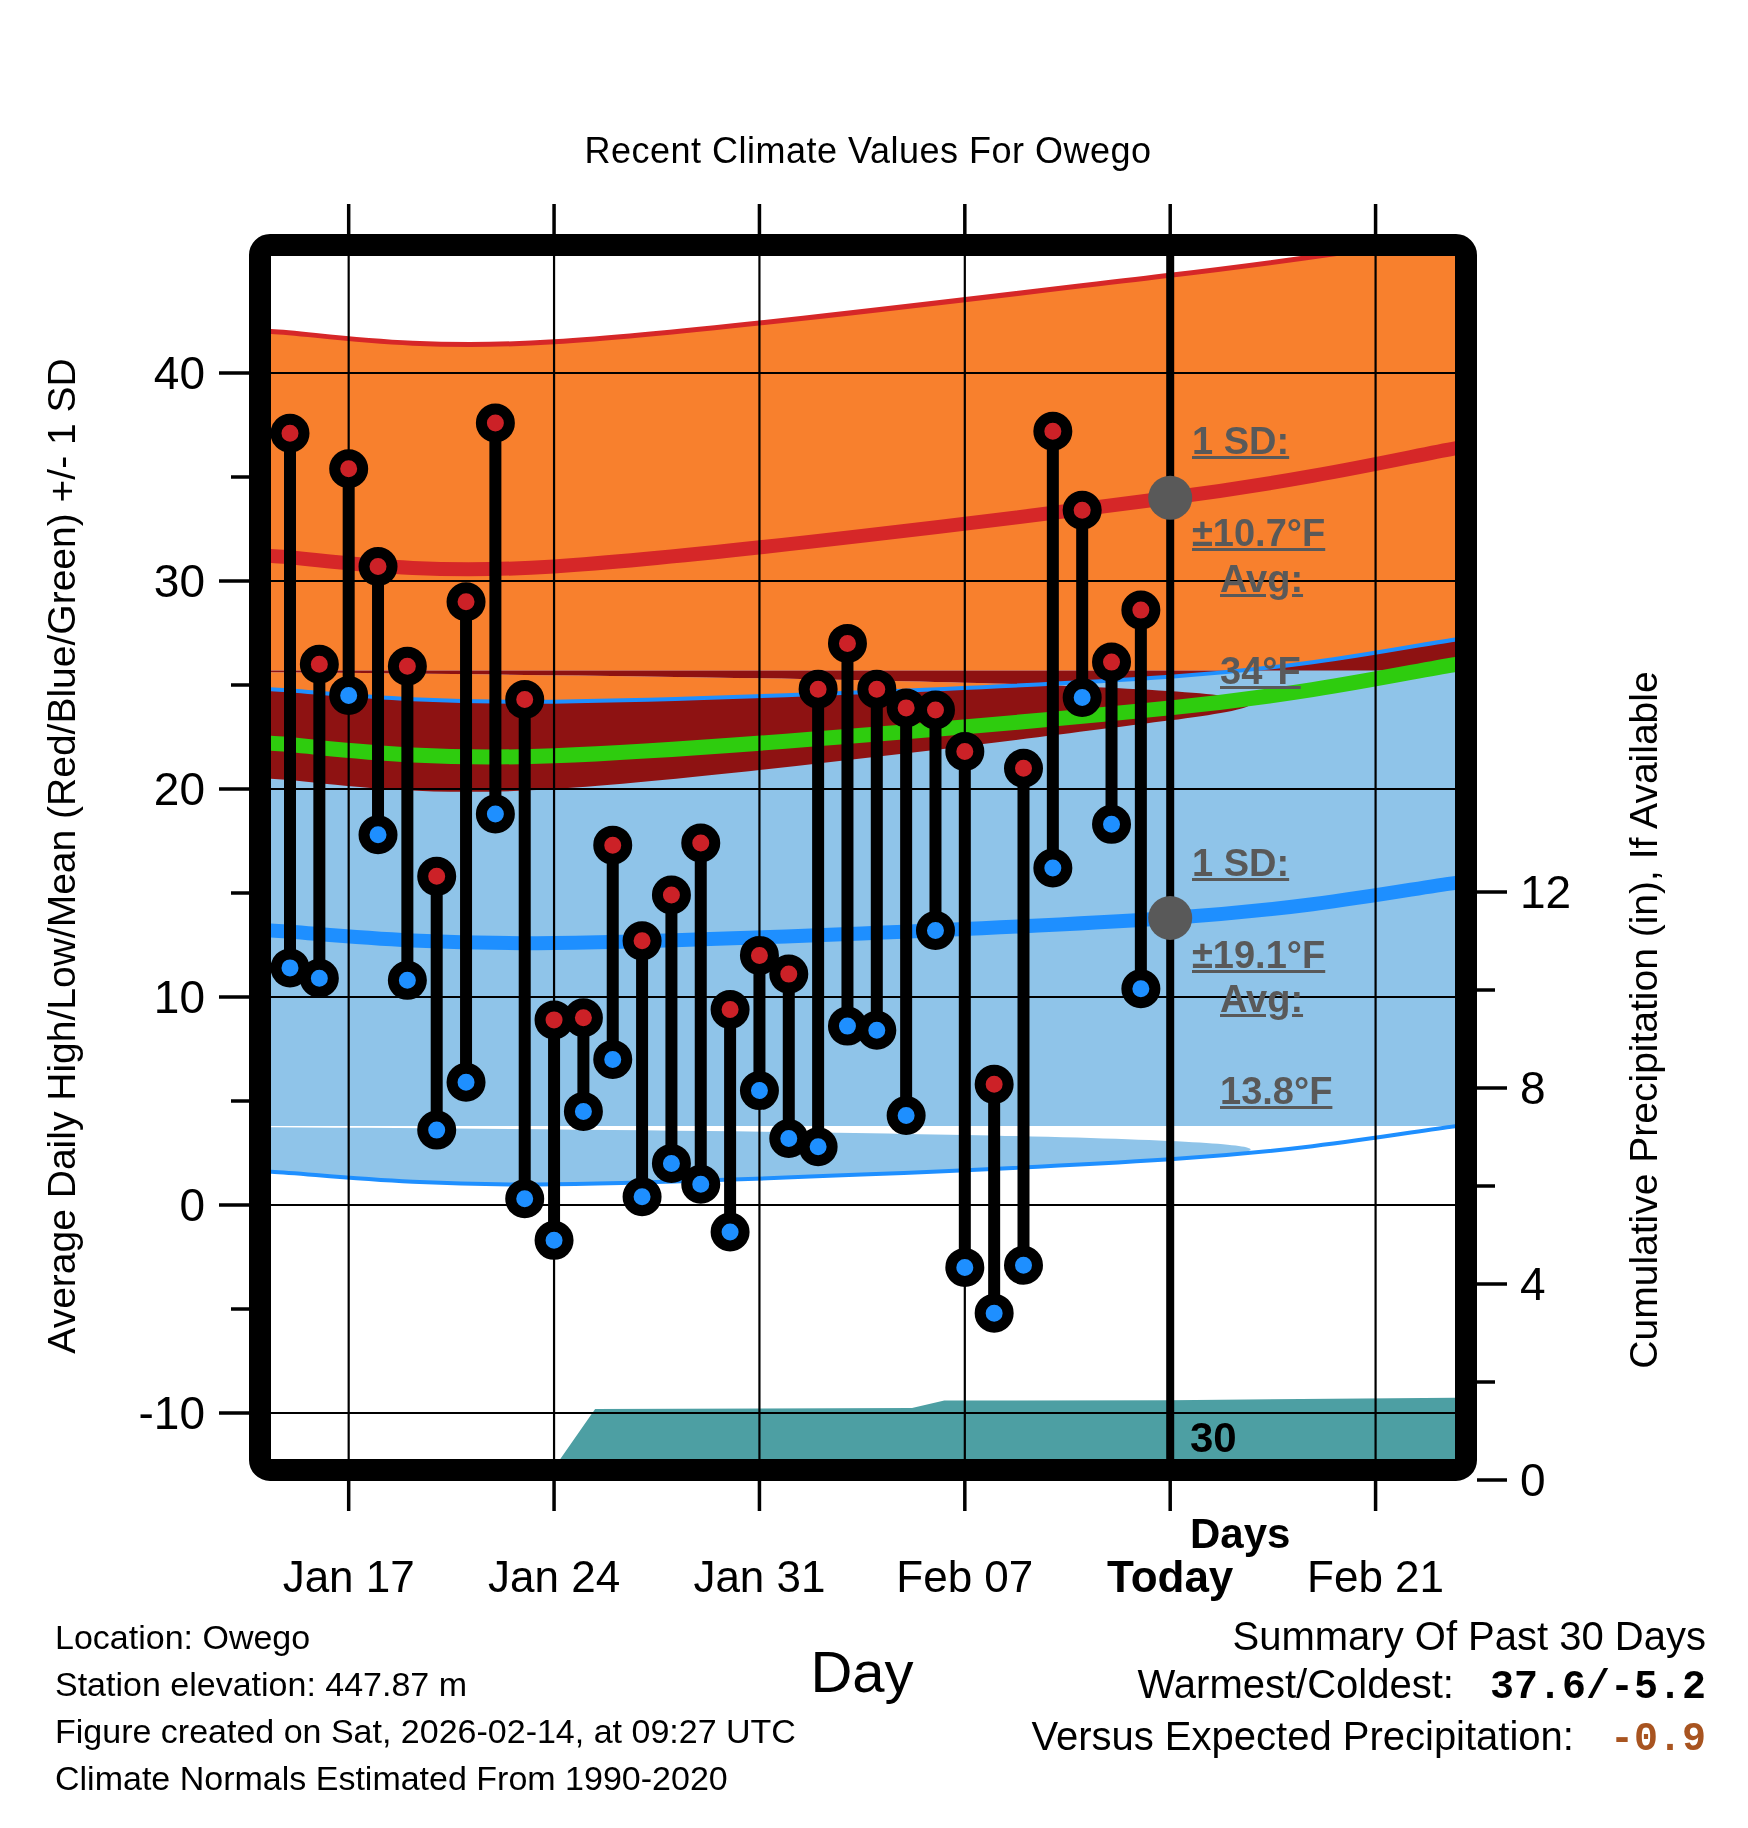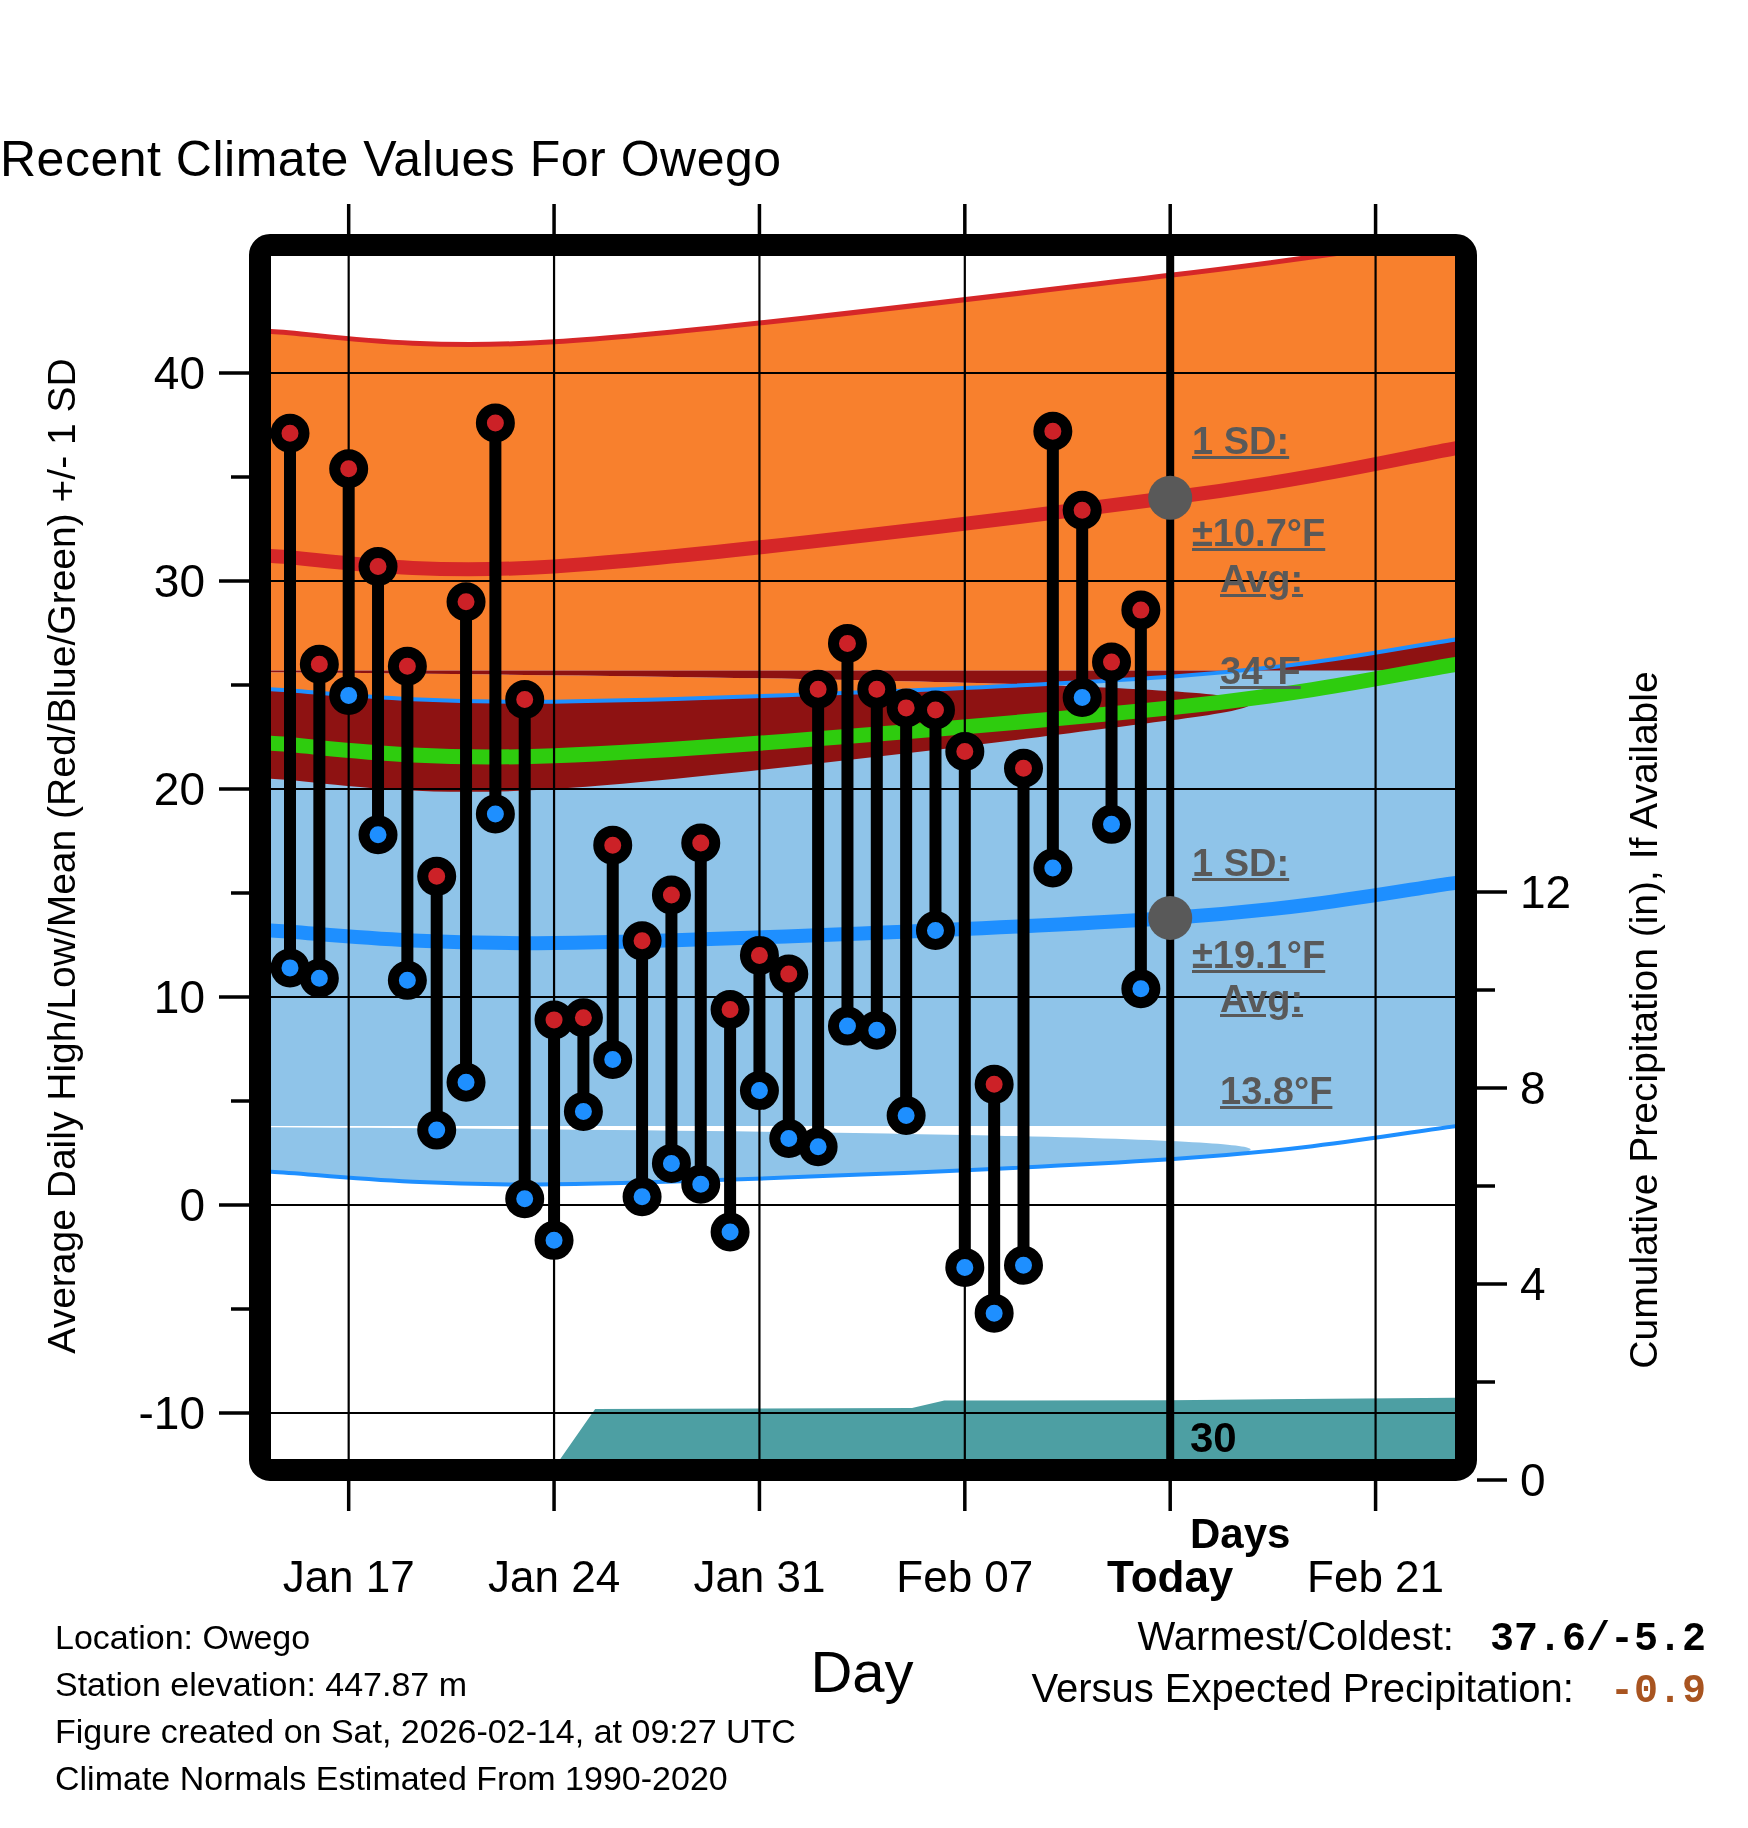--- a/index.html
+++ b/index.html
@@ -1,18 +1,18 @@
 <!DOCTYPE html>
 <html><head>
 <meta charset="utf-8">
 <style>
   html,body{margin:0;padding:0;background:#ffffff;}
   body{width:1748px;height:1828px;position:relative;font-family:"Liberation Sans",sans-serif;color:#000;overflow:hidden;}
   .abs{position:absolute;}
-  #title{top:130px;left:0;width:1736px;text-align:left;font-size:50px;letter-spacing:0.5px;}
+  #title{top:130px;left:0;width:1736px;text-align:center;font-size:36px;letter-spacing:0.5px;}
   #ylabel-left{left:62px;top:856px;transform:translate(-50%,-50%) rotate(-90deg);white-space:nowrap;font-size:39px;}
   #ylabel-right{left:1644px;top:1020px;transform:translate(-50%,-50%) rotate(-90deg);white-space:nowrap;font-size:39px;}
   #xlabel{left:862px;top:1638px;transform:translateX(-50%);font-size:58px;}
   .ann{font-weight:bold;font-size:38px;line-height:46px;white-space:pre-line;}
   .ann-gray{color:#595959;text-decoration:underline;}
   #ann-high-sd{left:1192px;top:372px;}
   #ann-high-avg{left:1220px;top:510px;}
   #ann-low-sd{left:1192px;top:794px;}
   #ann-low-avg{left:1220px;top:930px;}
   #ann-days{left:1190px;top:1366px;color:#000;font-size:42px;line-height:48px;}
@@ -230,19 +230,20 @@
 </div>
 
 <div class="abs" id="footer">
   <div>Location: Owego</div>
   <div>Station elevation: 447.87 m</div>
   <div>Figure created on Sat, 2026-02-14, at 09:27 UTC</div>
   <div>Climate Normals Estimated From 1990-2020</div>
 </div>
 
 <div class="abs" id="summary">
+  <div>Summary Of Past 30 Days</div>
   <div class="row">
     <span>Warmest/Coldest:</span><span class="val" id="val0" style="color: rgb(0, 0, 0);">37.6/-5.2</span>
   </div>
   <div class="row">
     <span>Versus Expected Precipitation:</span><span class="val" id="val2" style="color: rgb(168, 84, 32);">-0.9</span>
   </div>
 </div>
 
 </body></html>

